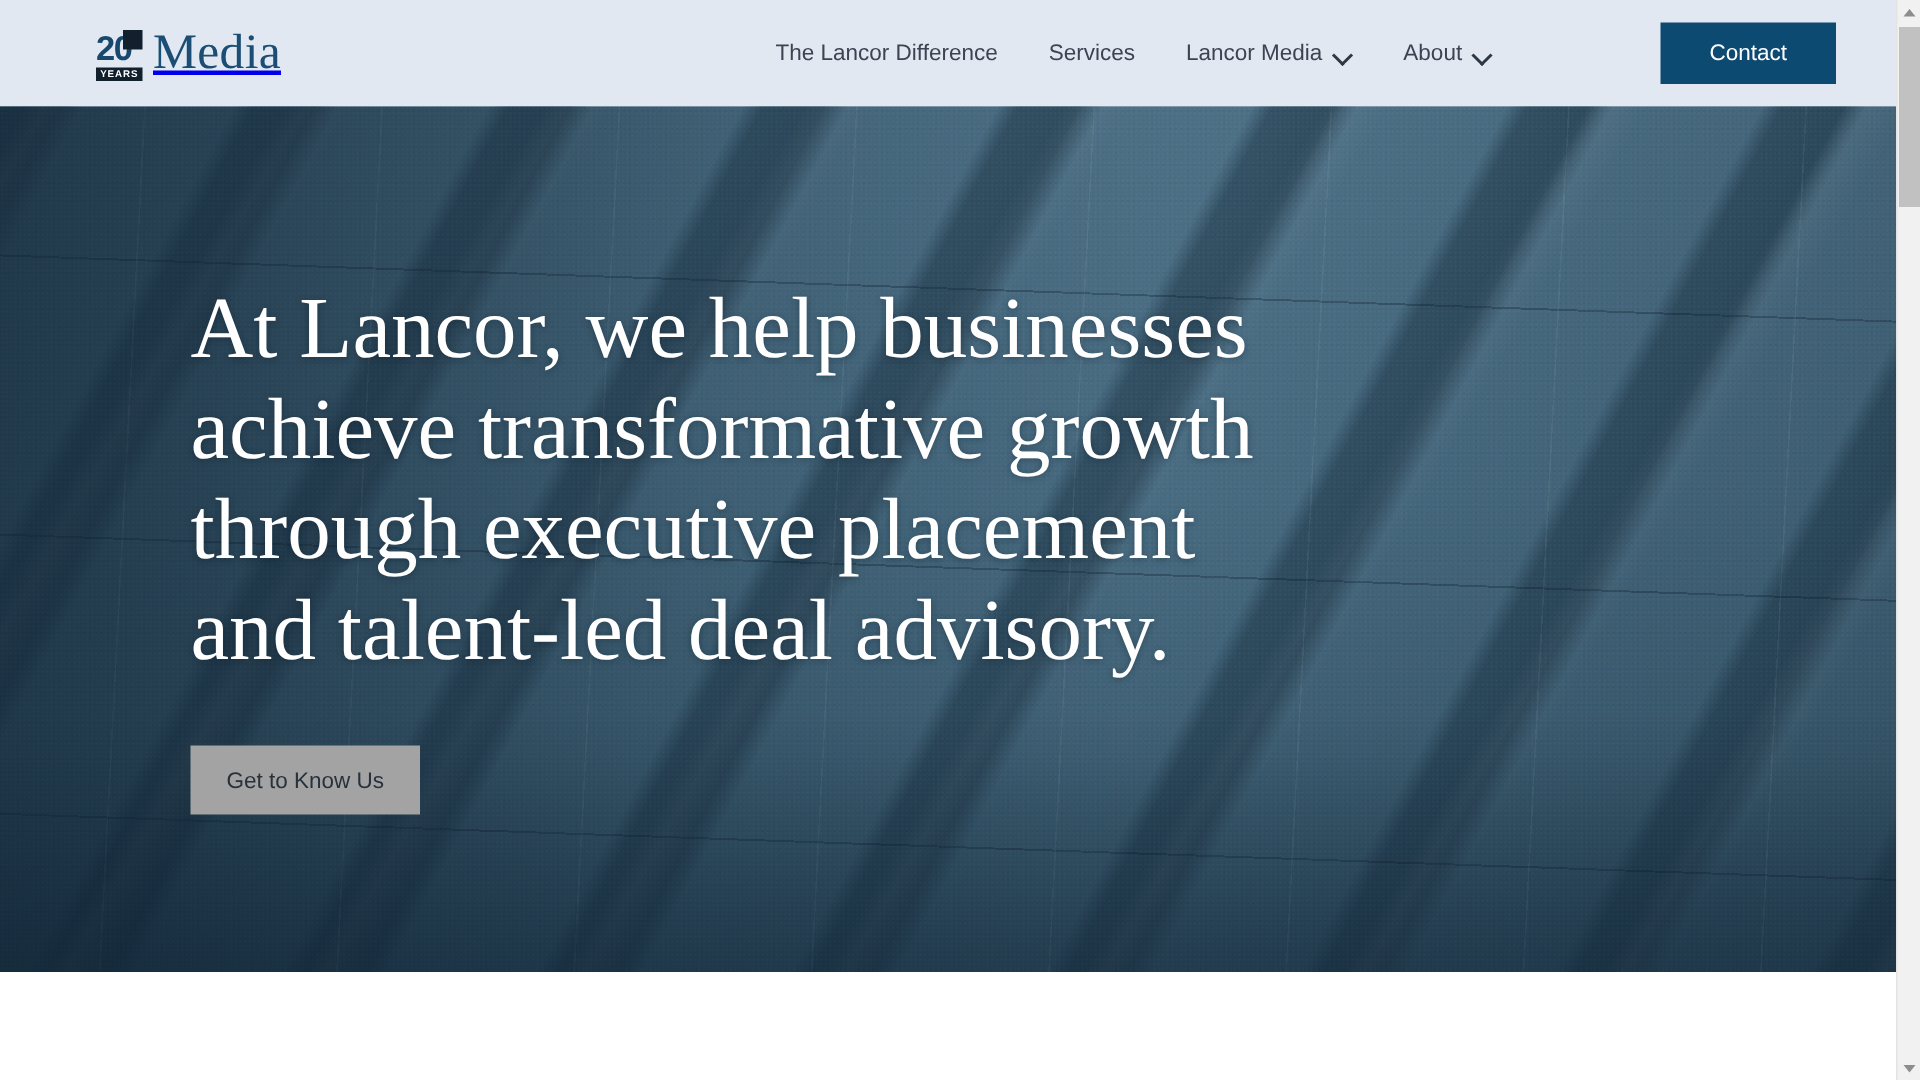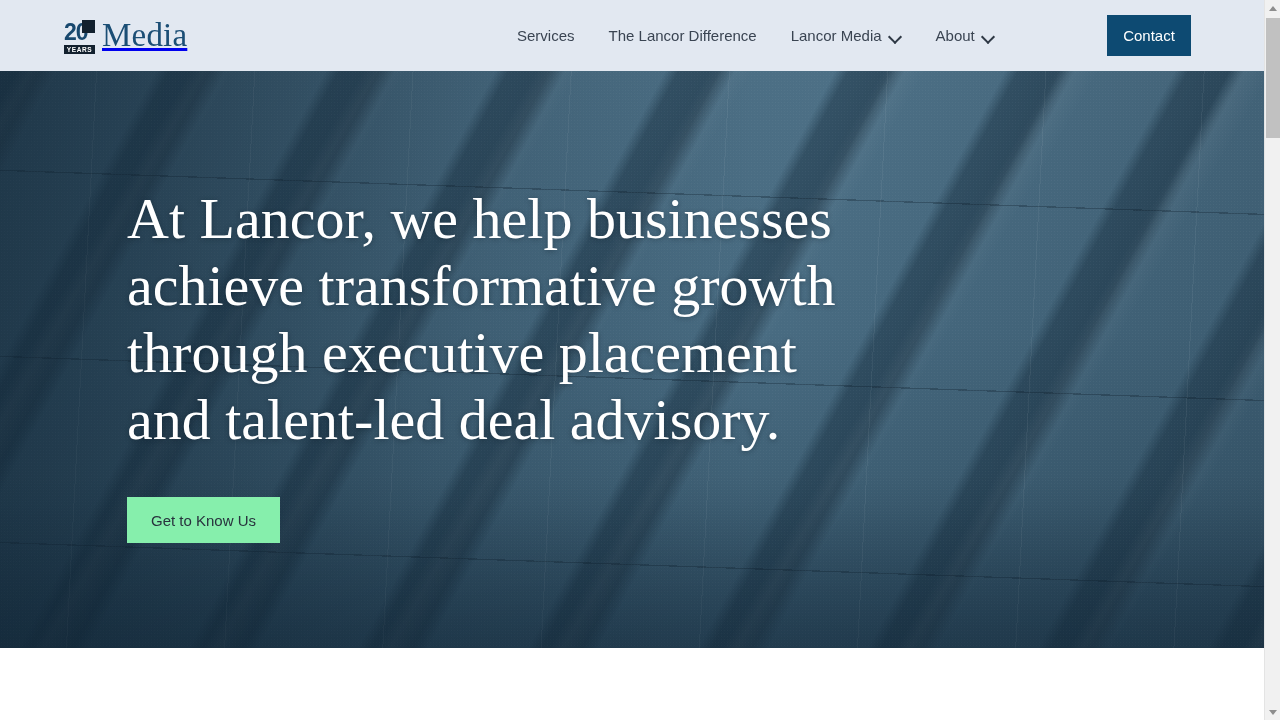--- a/index.html
+++ b/index.html
@@ -101,21 +101,21 @@
     position:absolute;
     left:1px; top:2px;
     width:8px; height:8px;
     border-right:2.2px solid #2e3845;
     border-bottom:2.2px solid #2e3845;
     transform:rotate(45deg);
   }
   #contact-button {
     position:absolute;
     left:1107px; top:15px;
-    width:84px; height:41px;
+    width:117px; height:41px;
     background:#0d4a72;
     color:#ffffff;
     font-size:15px;
     display:flex; align-items:center; justify-content:center;
     cursor:pointer;
   }
 
   
   #hero {
     position:absolute; left:0; top:71px;
@@ -191,21 +191,21 @@
     font-weight:normal;
     letter-spacing:0px;
     text-shadow:0 1px 5px rgba(8,22,34,0.35);
     white-space:pre-line;
   }
   #hero-cta {
     margin-top:44px;
     display:inline-flex; align-items:center; justify-content:center;
     height:46px;
     padding:0 24px;
-    background:#86efac;
+    background:#a3a3a3;
     color:#28323d;
     font-size:15px;
     cursor:pointer;
   }
 
   
   #below-fold {
     position:absolute; left:0; top:648px;
     width:1264px; height:72px;
     background:#ffffff;
@@ -256,25 +256,25 @@
           <span class="badge-num">20</span>
           <span class="badge-sq"></span>
           <span class="badge-years">YEARS</span>
         </span>
         <span class="logo-word">Media</span>
       </a>
 
       <nav id="main-nav">
 
         <div class="nav-item">
+          <span>The Lancor Difference</span>
+        </div>
+
+        <div class="nav-item">
           <span>Services</span>
-        </div>
-
-        <div class="nav-item">
-          <span>The Lancor Difference</span>
         </div>
 
 
         <div class="nav-item">
           <span>Lancor Media</span>
           <span class="chev"></span>
         </div>
 
         <div class="nav-item">
           <span>About</span>

